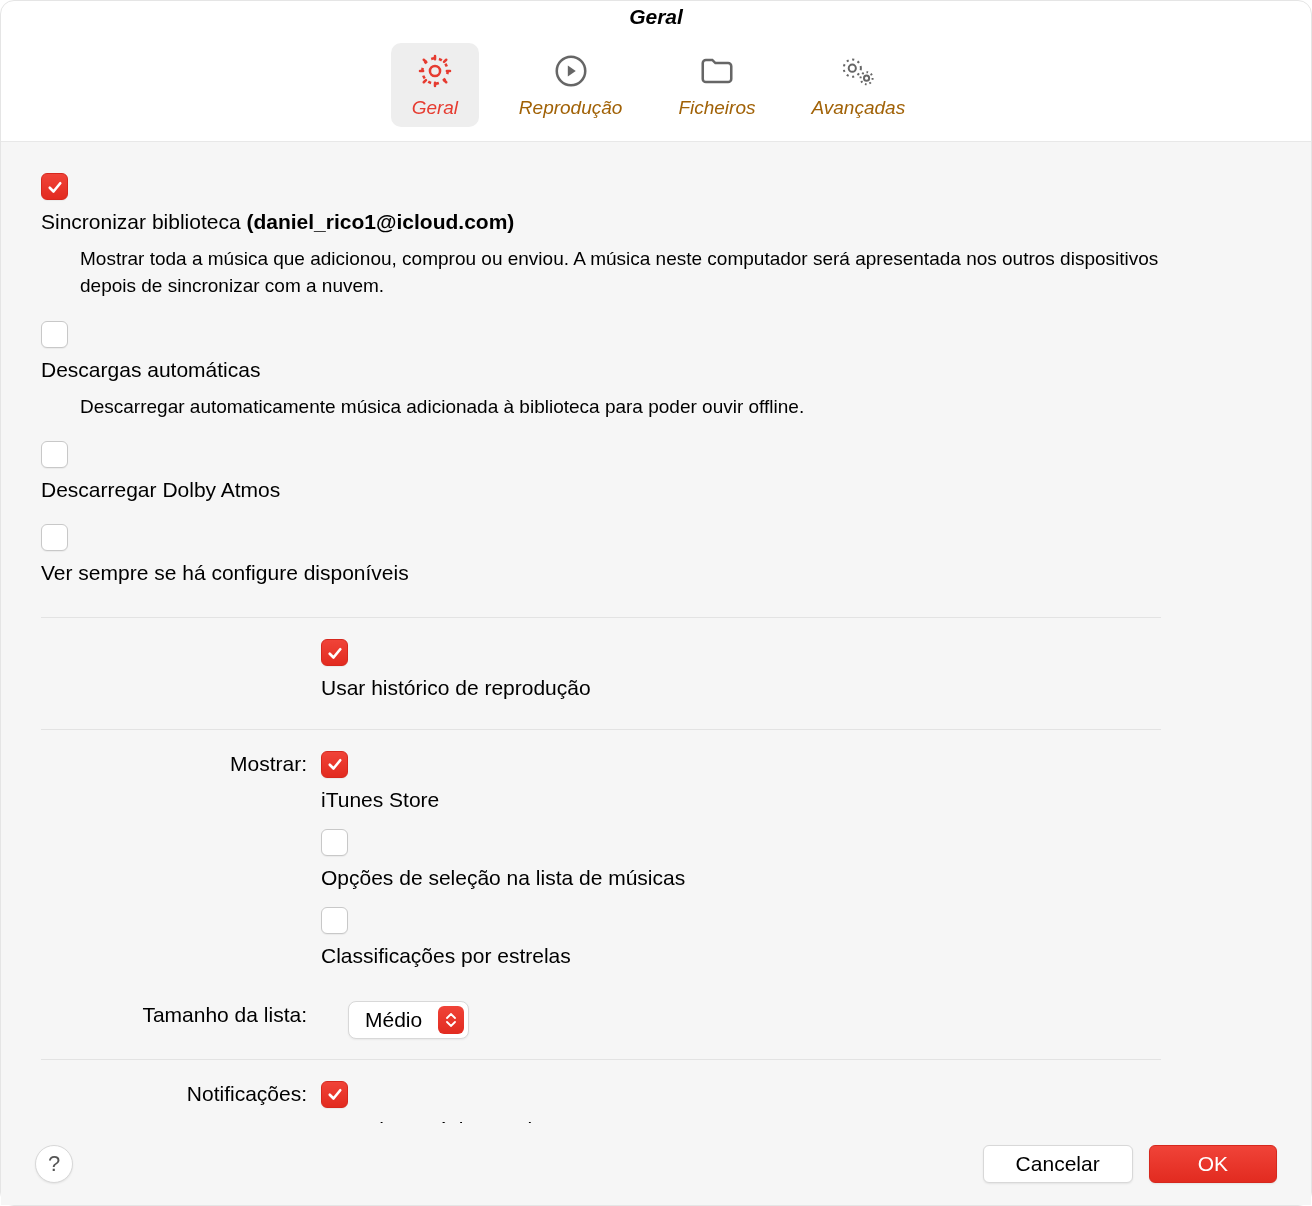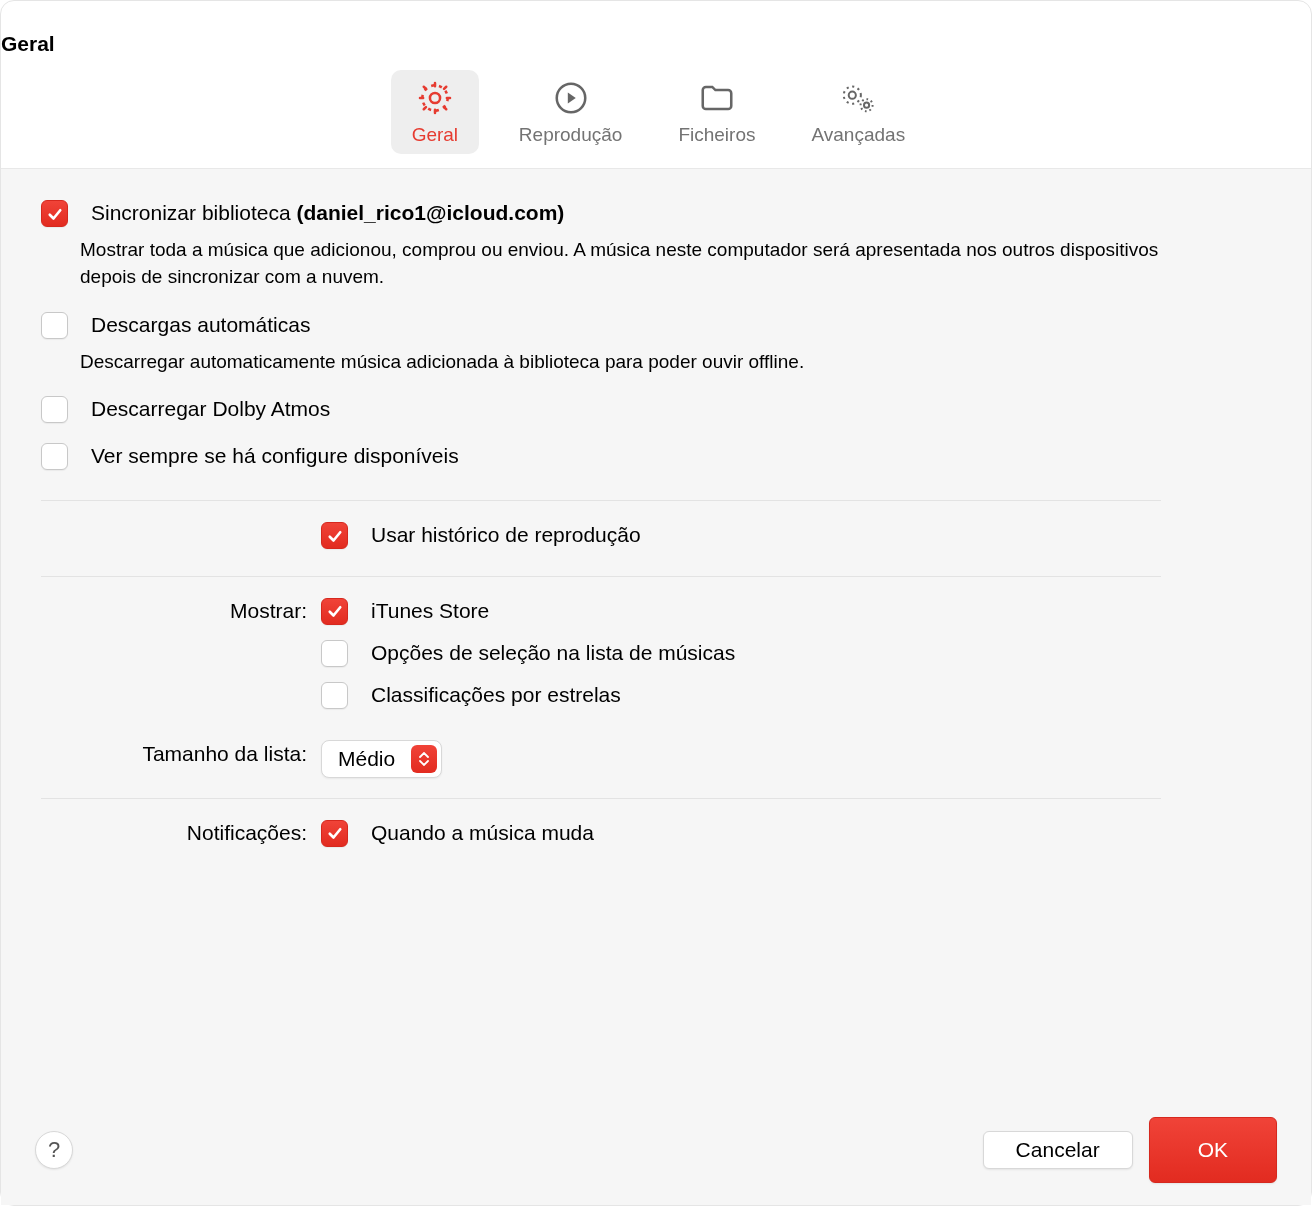--- a/index.html
+++ b/index.html
@@ -13,22 +13,23 @@
     .window {
       width: 100%;
       height: 100%;
       background: #fff;
       border-radius: 14px;
       display: flex;
       flex-direction: column;
       border: 1px solid #e5e5e5;
     }
     .header {
-      padding-top: 31px;
-      text-align: left;
+      padding-top: 4px;
+      text-align: center;
+      font-style: italic;
     }
     .window-title {
       font-size: 21px;
       font-weight: 700;
       color: #000;
       margin-bottom: 14px;
     }
     .toolbar {
       display: flex;
       justify-content: center;
@@ -51,21 +52,21 @@
     }
     .tab-icon {
       width: 40px;
       height: 40px;
       display: flex;
       align-items: center;
       justify-content: center;
     }
     .tab-label {
       font-size: 19px;
-      color: #737373;
+      color: #a16207;
     }
     .tab.active .tab-label {
       color: #e63b30;
     }
     .content {
       flex: 1;
       background: #f6f6f6;
       padding: 30px 150px 0 40px;
       overflow-y: auto;
     }
@@ -81,22 +82,23 @@
       font-size: 21px;
       color: #000;
       padding-top: 2px;
     }
     .row-content {
       flex: 1;
     }
     .checkbox-row {
       display: flex;
       align-items: flex-start;
-      gap: 23px;
+      gap: 8px;
       margin-bottom: 10px;
+      flex-direction: column;
     }
     .checkbox {
       width: 27px;
       height: 27px;
       border-radius: 6px;
       border: 1px solid #c8c8c8;
       background: #fff;
       flex-shrink: 0;
       display: flex;
       align-items: center;
@@ -183,21 +185,21 @@
       cursor: pointer;
       border: 1px solid #d8d8d8;
       background: #fff;
       box-shadow: 0 1px 2px rgba(0,0,0,0.08);
     }
     .btn.primary {
       background: linear-gradient(#f04338, #e22b20);
       color: #fff;
       border-color: #d6281e;
       font-weight: 500;
-      padding: 20px 48px;
+      padding: 6px 48px;
     }
   </style>
 </head>
 <body>
 
 <div class="window">
   <div class="header">
     <div class="window-title">Geral</div>
     <div class="toolbar">
       <div class="tab active">
@@ -318,21 +320,21 @@
         </div>
         <div class="checkbox-row" style="margin-bottom:14px;">
           <div class="checkbox">
             
           </div>
           <div class="check-label">Classificações por estrelas</div>
         </div>
       </div>
     </div>
 
-    <div class="row" style="margin-bottom:20px;">
+    <div class="row" style="margin-bottom:20px;gap:27px;">
       <div class="row-label">Tamanho da lista:</div>
       <div class="row-content">
         <div class="select-wrap">
           <span class="select-value">Médio</span>
           <span class="select-arrows">
             <svg width="10" height="6" viewBox="0 0 10 6">
                 <path d="M1 5l4-4 4 4" stroke="#fff" stroke-width="1.8" fill="none" stroke-linecap="round"></path>
               </svg>
             <svg width="10" height="6" viewBox="0 0 10 6">
                 <path d="M1 1l4 4 4-4" stroke="#fff" stroke-width="1.8" fill="none" stroke-linecap="round"></path>

